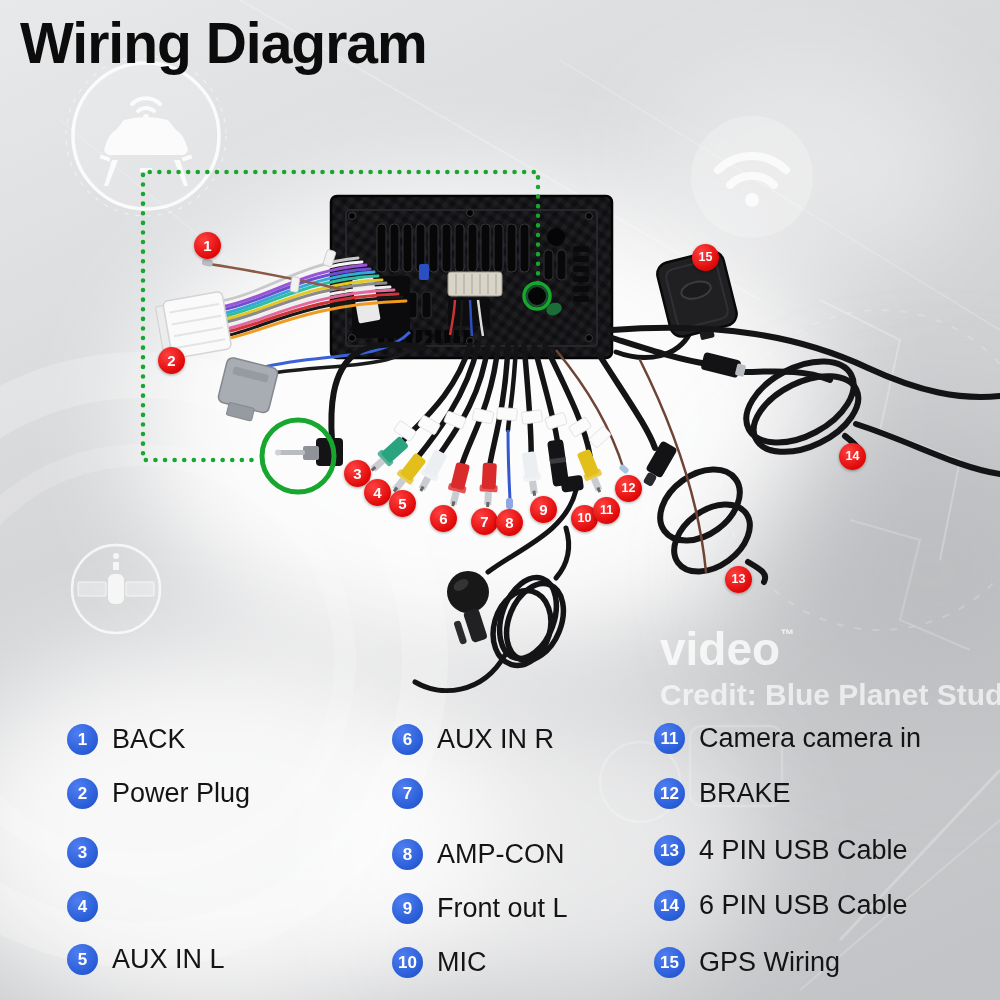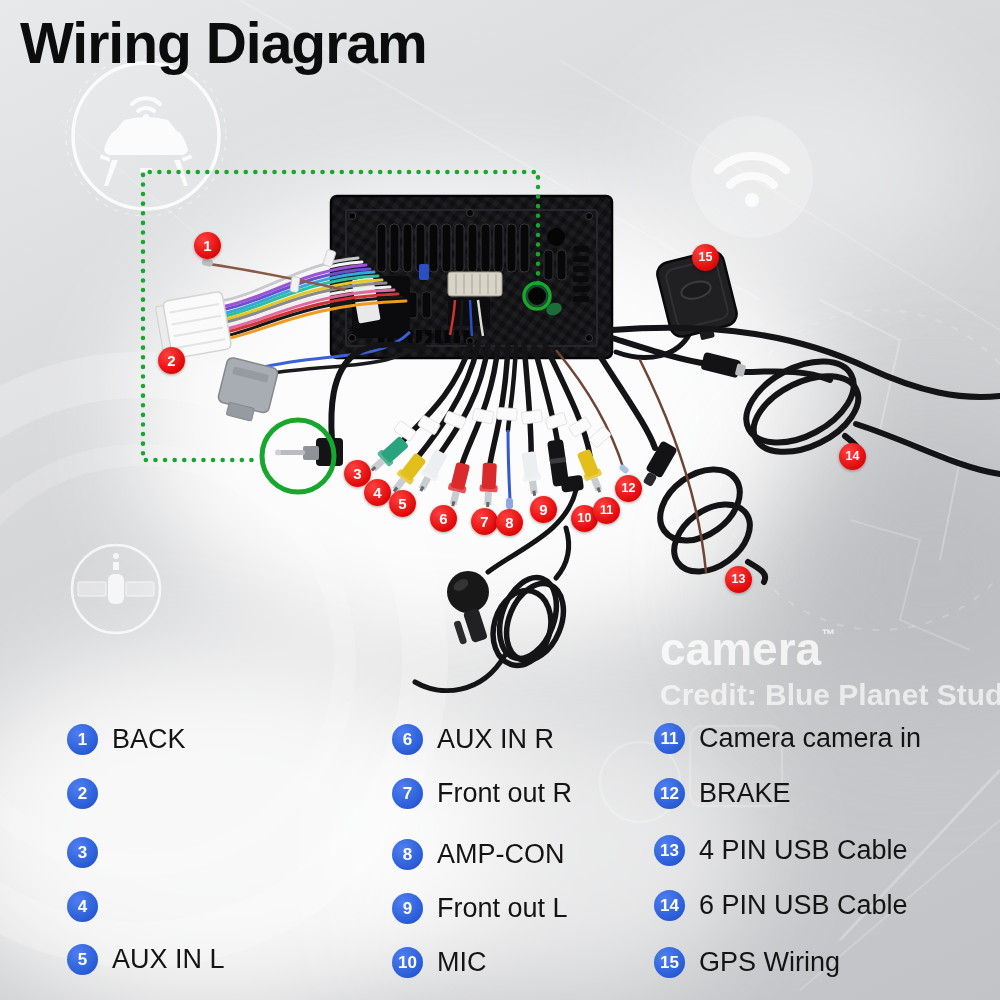--- a/index.html
+++ b/index.html
@@ -384,49 +384,49 @@
   <div class="badge red" style="left:496px;top:509px">8</div>
   <div class="badge red" style="left:530px;top:496px">9</div>
   <div class="badge red two" style="left:571px;top:505px">10</div>
   <div class="badge red two" style="left:593px;top:497px">11</div>
   <div class="badge red two" style="left:615px;top:475px">12</div>
   <div class="badge red two" style="left:725px;top:566px">13</div>
   <div class="badge red two" style="left:839px;top:443px">14</div>
   <div class="badge red two" style="left:692px;top:244px">15</div>
 
   <div id="watermark">
-    <div><span id="wm-brand">camera</span><span id="wm-tm">™</span></div>
+    <div><span id="wm-brand">video</span><span id="wm-tm">™</span></div>
     <div id="wm-credit">Credit: Blue Planet Stud</div>
   </div>
 
   <div class="legend-row" style="left:67px;top:724px">
     <span class="legend-badge">1</span>
     <span class="legend-label">BACK</span>
   </div>
   <div class="legend-row" style="left:67px;top:778px">
     <span class="legend-badge">2</span>
+    <span class="legend-label">Power Plug</span>
   </div>
   <div class="legend-row" style="left:67px;top:837px">
     <span class="legend-badge">3</span>
   </div>
   <div class="legend-row" style="left:67px;top:891px">
     <span class="legend-badge">4</span>
   </div>
   <div class="legend-row" style="left:67px;top:944px">
     <span class="legend-badge">5</span>
     <span class="legend-label">AUX IN L</span>
   </div>
 
   <div class="legend-row" style="left:392px;top:724px">
     <span class="legend-badge">6</span>
     <span class="legend-label">AUX IN R</span>
   </div>
   <div class="legend-row" style="left:392px;top:778px">
     <span class="legend-badge">7</span>
-    <span class="legend-label">Front out R</span>
   </div>
   <div class="legend-row" style="left:392px;top:839px">
     <span class="legend-badge">8</span>
     <span class="legend-label">AMP-CON</span>
   </div>
   <div class="legend-row" style="left:392px;top:893px">
     <span class="legend-badge">9</span>
     <span class="legend-label">Front out L</span>
   </div>
   <div class="legend-row" style="left:392px;top:947px">

